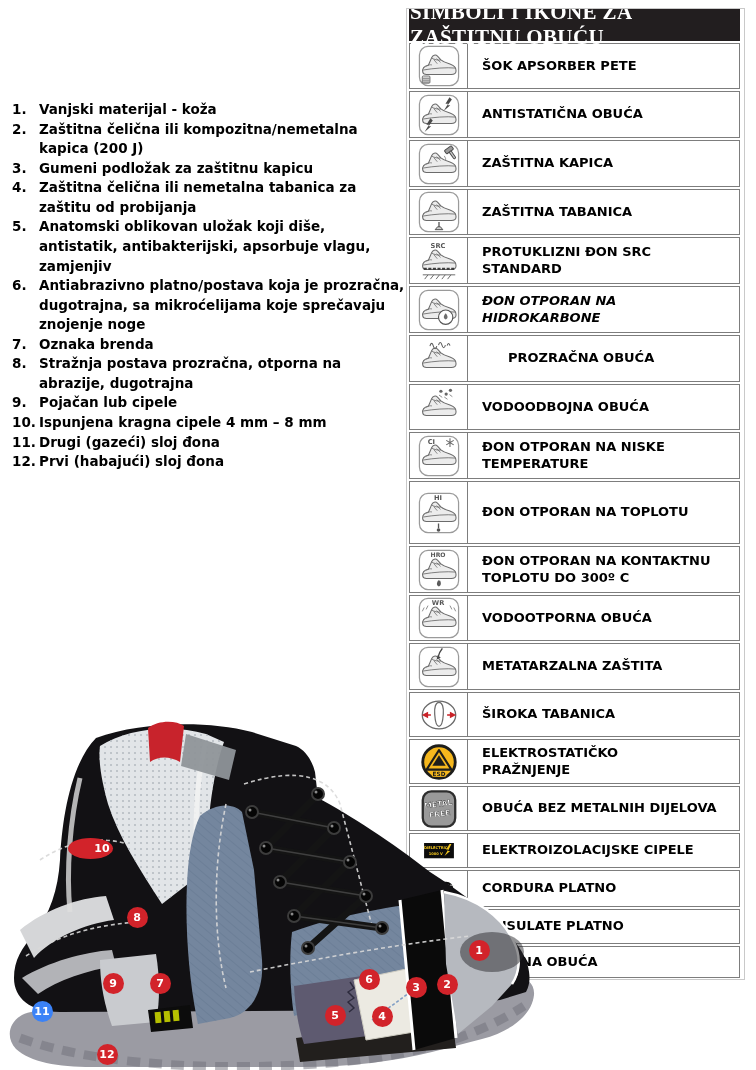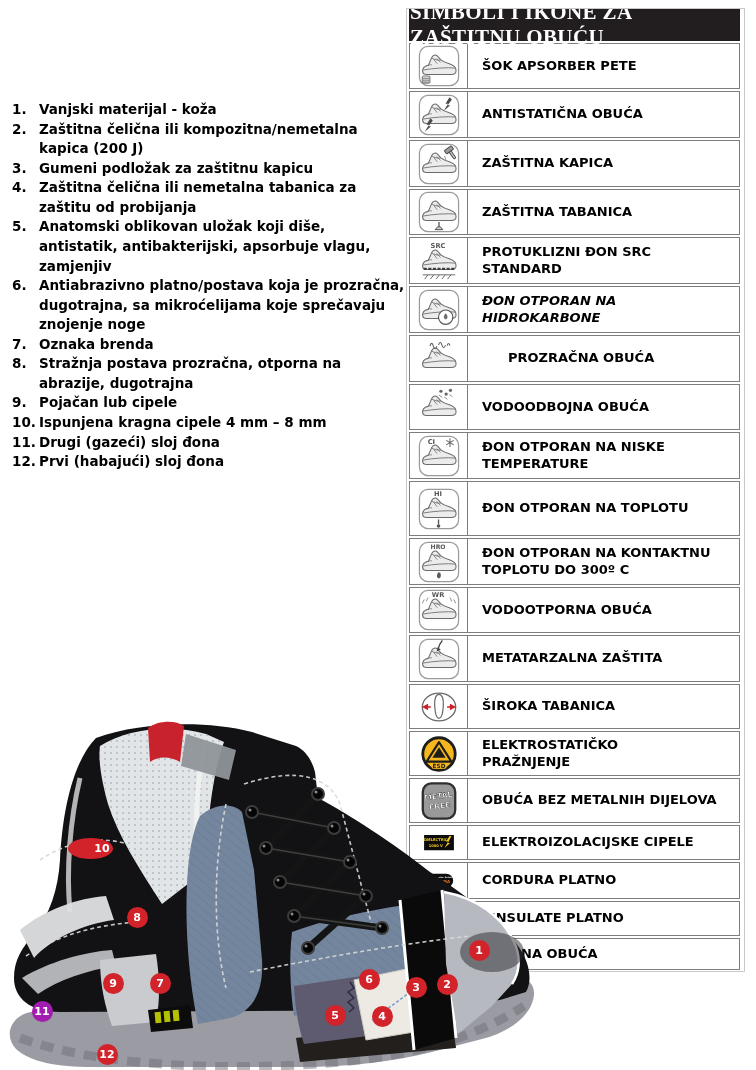--- a/index.html
+++ b/index.html
@@ -294,21 +294,21 @@
               <text x="14" y="9" font-size="7" font-weight="bold" fill="#555" text-anchor="middle">CI</text>
               <g stroke="#666" stroke-width="1.1">
                 <path d="M33.5 3.5 l0 9 M29.6 5.6 l7.8 4.8 M37.4 5.6 l-7.8 4.8"></path>
               </g>
             </svg>
           </div>
     <div class="symbol-label">ĐON OTPORAN NA NISKE
 TEMPERATURE</div>
   </div>
 
-  <div class="symbol-row" style="height: 55px;">
+  <div class="symbol-row" style="height: 63px;">
     <div class="symbol-icon-cell icon">
             <svg width="42" height="42" viewBox="0 0 44 44">
               <rect x="1.5" y="1.5" width="41" height="41" rx="9" fill="#fff" stroke="#9a9a9a" stroke-width="1.3"></rect>
               <g stroke="#6b6b6b" stroke-width="1.1" fill="#ececec" stroke-linejoin="round">
                 <path d="M5 28.5 C4.2 24.5 7 22 11 21 L14.2 13.5 C15.4 10.6 18.4 9.6 20.4 11.6 L24 15.6 C27 18.2 31 19.2 34 20.2 C38 21.6 39.8 23.6 39.8 26.4 L39.8 27.6 C39.8 29.8 37.8 30.9 34.8 30.9 L9 30.9 C6.4 30.9 5.3 30.1 5 28.5 Z"></path>
                 <path d="M5.6 26.2 C16 24.4 30 23.2 39.6 24.2" fill="none" stroke-width="0.9"></path>
                 <path d="M14.2 13.5 C17.2 15.5 20.4 16.1 24 15.6" fill="none" stroke-width="0.9"></path>
                 <path d="M16.6 15.4 L20.2 19.6 M19.4 14.2 L23.6 18.2" fill="none" stroke-width="0.8"></path>
                 <path d="M8.8 22.4 C10.8 20.9 12.8 20.4 14.6 20.9" fill="none" stroke-width="0.8"></path>
               </g>
@@ -600,21 +600,21 @@
         </div>
         <div class="callout" style="left: 126.5px; top: 186.5px; background: rgb(210, 35, 42);">
           <span>8</span>
         </div>
         <div class="callout" style="left: 102.5px; top: 252.5px; background: rgb(210, 35, 42);">
           <span>9</span>
         </div>
         <div class="callout" style="left: 67.5px; top: 117.5px; background: rgb(210, 35, 42); padding-left: 24px;">
           <span>10</span>
         </div>
-        <div class="callout" style="left: 31.5px; top: 280.5px; background: #a21caf;">
+        <div class="callout" style="left: 31.5px; top: 280.5px; background: #3b82f6;">
           <span>11</span>
         </div>
         <div class="callout" style="left: 96.5px; top: 323.5px; background: rgb(210, 35, 42);">
           <span>12</span>
         </div>
       </div>
   </div>
 </div>
 
 </body></html>

